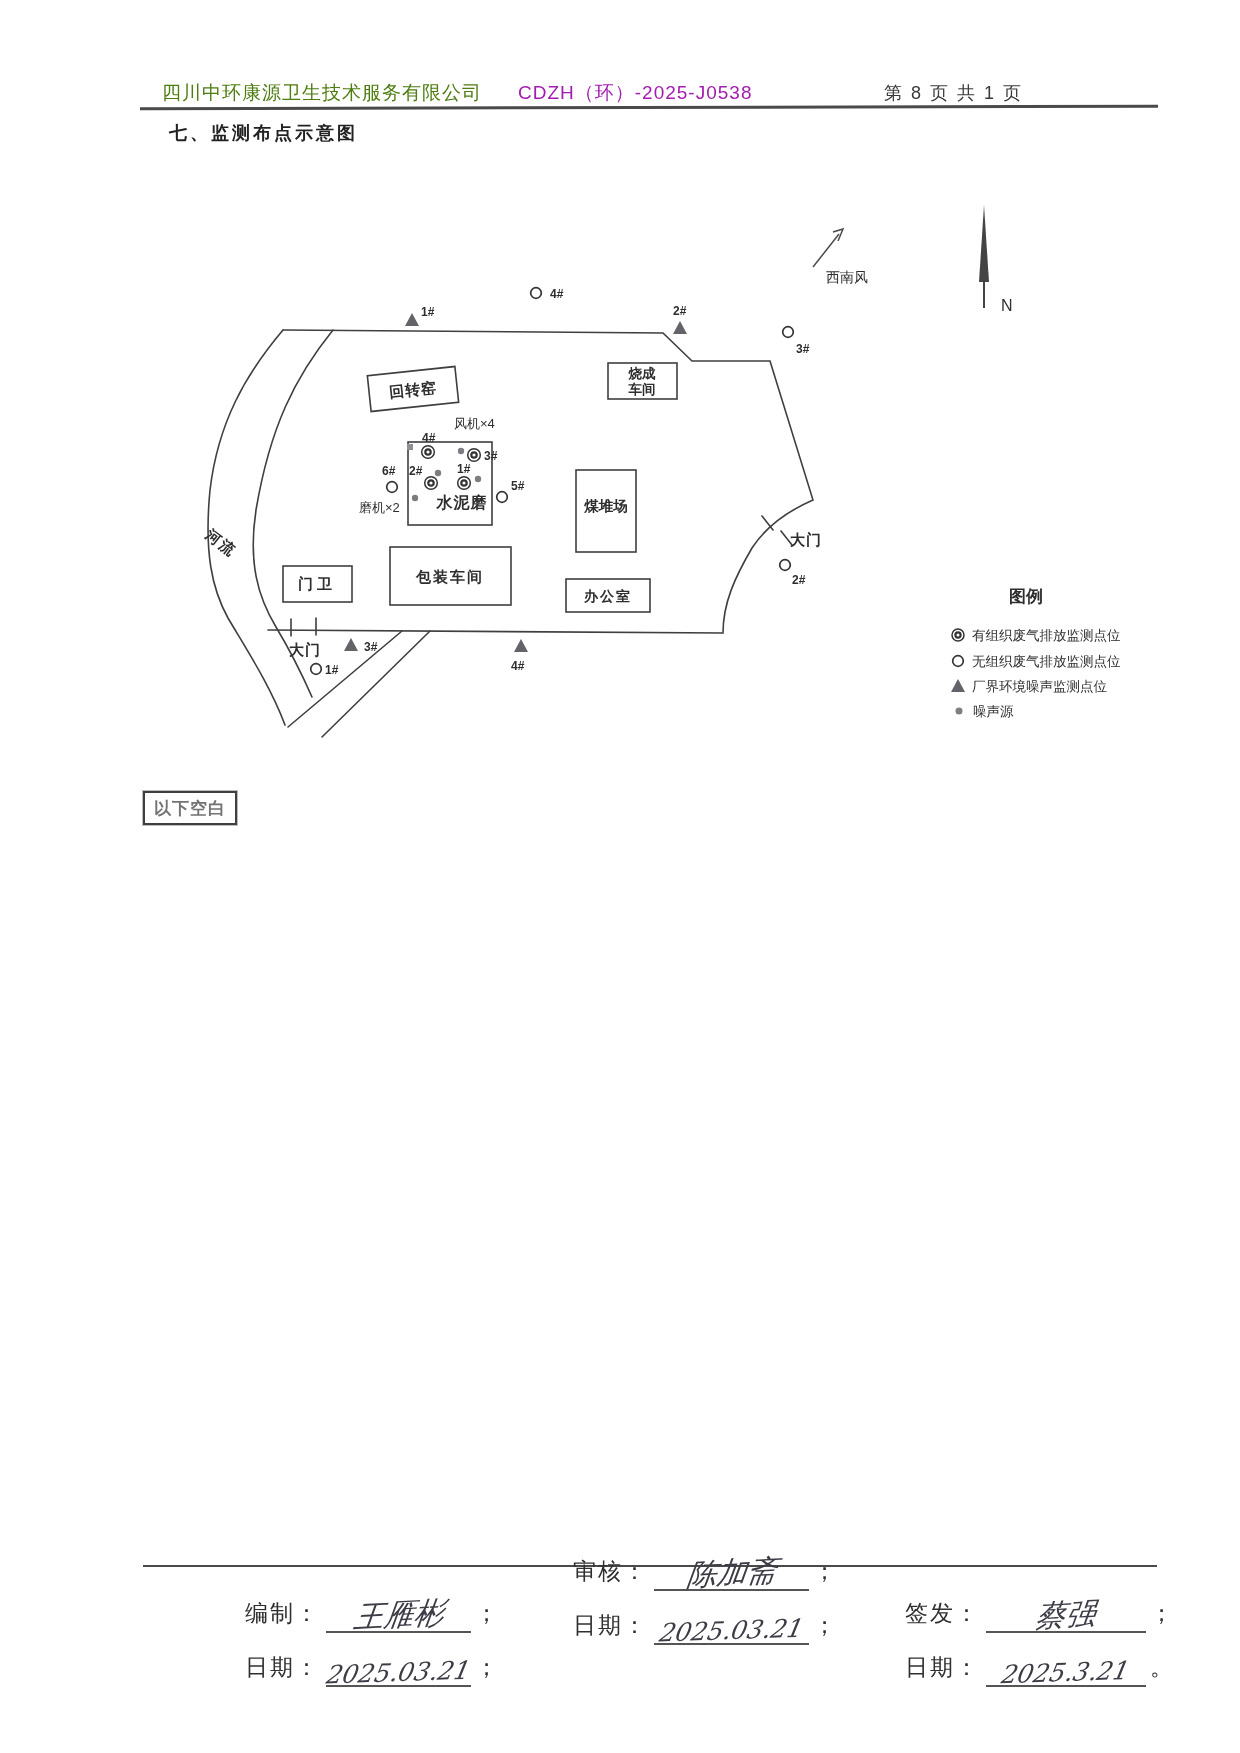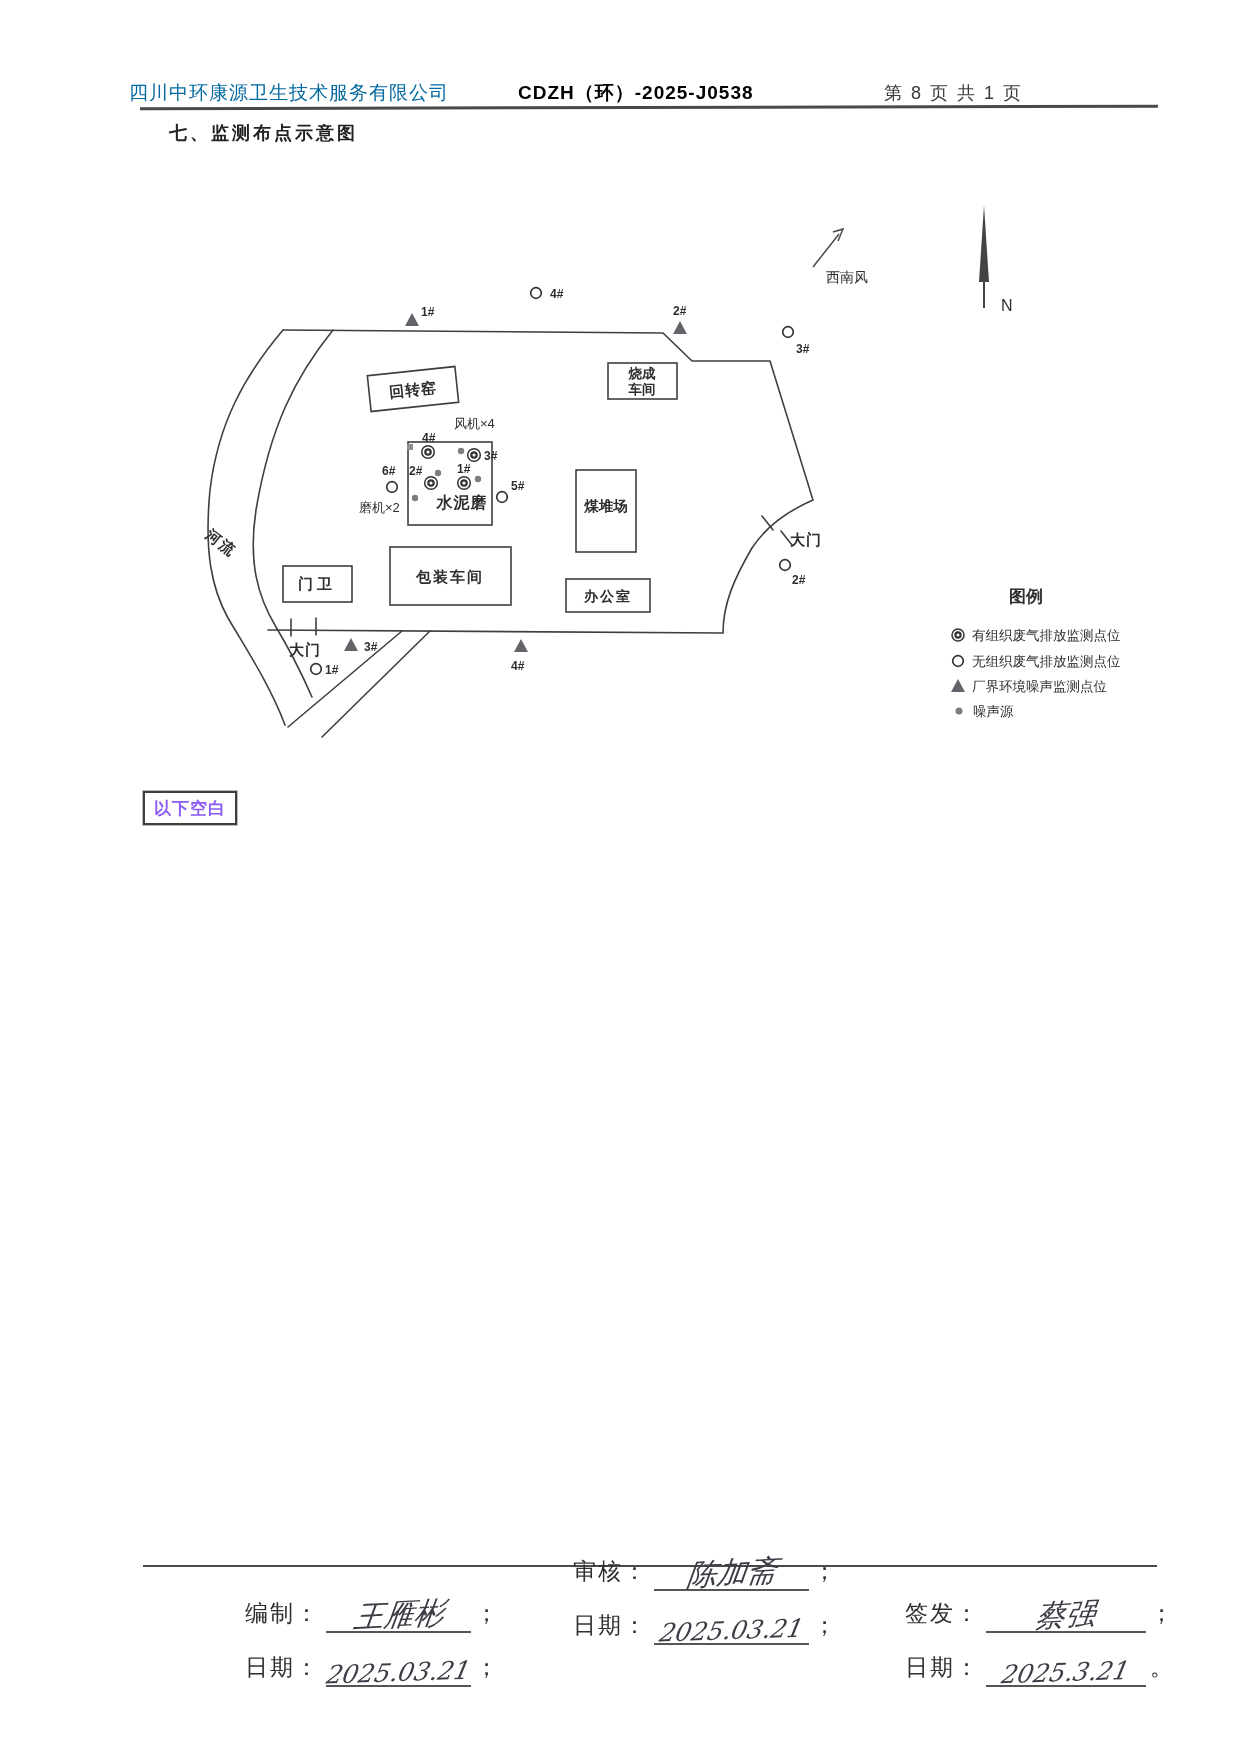--- a/index.html
+++ b/index.html
@@ -1,29 +1,29 @@
 <!DOCTYPE html>
 <html><head>
 <meta charset="utf-8">
 <style>
   html,body{margin:0;padding:0;}
   body{
     width:1240px;height:1753px;position:relative;background:#ffffff;
     font-family:"Liberation Sans", sans-serif;color:#2e2e2e;overflow:hidden;
   }
-  .hdr-company{position:absolute;left:129px;top:80px;font-size:19px;color:#0369a1;letter-spacing:1px;}
-  .hdr-doc{position:absolute;left:518px;top:80px;font-size:19px;font-weight:bold;color:#000000;letter-spacing:1px;}
+  .hdr-company{position:absolute;left:162px;top:80px;font-size:19px;color:#4d7c0f;letter-spacing:1px;}
+  .hdr-doc{position:absolute;left:518px;top:80px;font-size:19px;font-weight:normal;color:#a21caf;letter-spacing:1px;}
   .hdr-page{position:absolute;left:884px;top:81px;font-size:18px;color:#3a3a3a;letter-spacing:2px;}
   .hdr-line{position:absolute;left:140px;top:106px;width:1018px;height:3px;background:#4a4a4a;transform:rotate(-0.15deg);}
   .page-title{position:absolute;left:133px;top:121px;font-size:18px;font-weight:bold;color:#222;letter-spacing:3px;margin-left:36px;}
   svg.diagram{position:absolute;left:130px;top:165px;}
   .blank-box{
     position:absolute;left:143px;top:791px;width:90px;height:30px;
     border:2px solid #3f3f3f;display:flex;align-items:center;justify-content:center;
-    font-size:17px;font-weight:600;color:#8b5cf6;letter-spacing:1px;box-shadow:0 0 0 1px #bbb;
+    font-size:17px;font-weight:600;color:#737373;letter-spacing:1px;box-shadow:0 0 0 1px #bbb;
   }
   .footer-line{position:absolute;left:143px;top:1565px;width:1014px;height:2px;background:#4a4a4a;}
   .sig-block{position:absolute;width:330px;}
   .sig-row{display:flex;align-items:flex-end;height:50px;margin-bottom:4px;justify-content:flex-end;}
   .flabel{font-size:23px;color:#2f2f2f;letter-spacing:2px;white-space:nowrap;padding-bottom:4px;}
   .sigline{display:inline-block;border-bottom:2px solid #555;text-align:center;margin-left:6px;}
   .sigline.w1{min-width:145px;}.sigline.w2{min-width:155px;}.sigline.w3{min-width:160px;}
   .hand{
     display:inline-block;font-family:"DejaVu Serif", serif;font-style:italic;
     font-size:30px;color:#3c3c46;transform:rotate(-3deg) skewX(-10deg);

